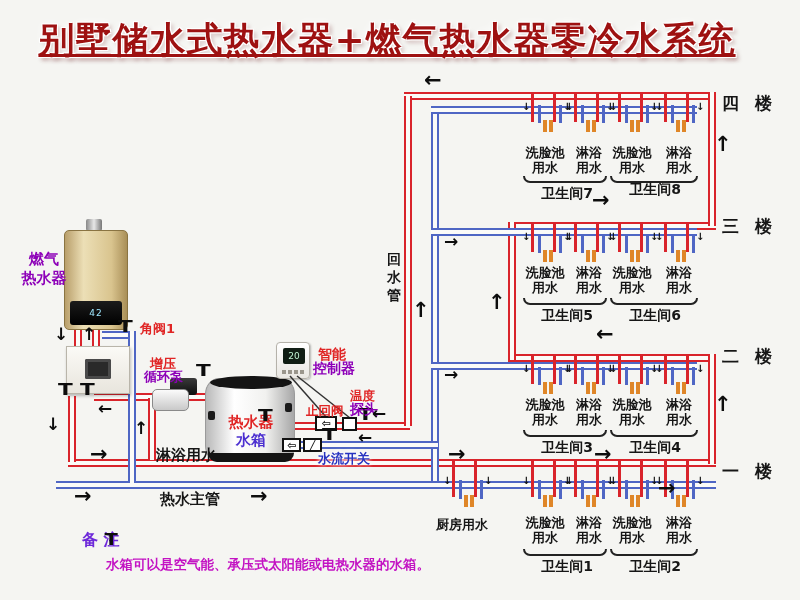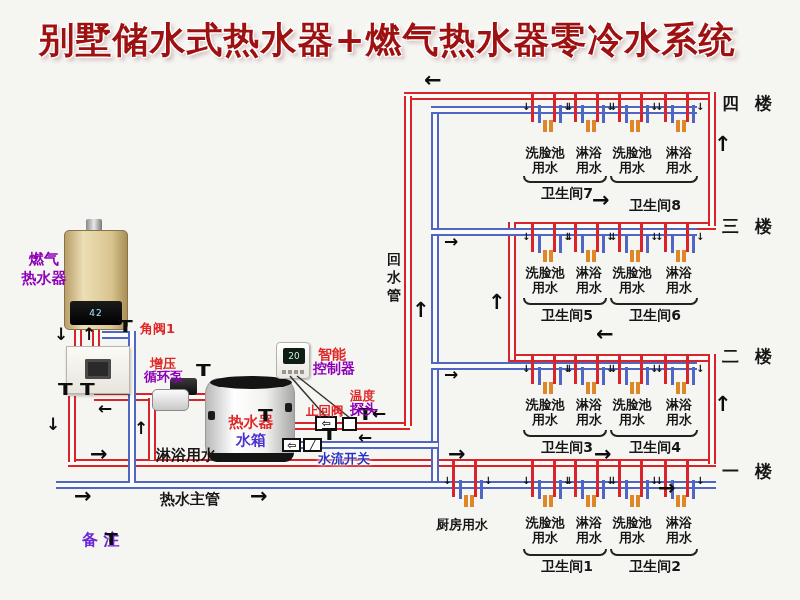--- a/index.html
+++ b/index.html
@@ -47,21 +47,21 @@
   #tank{position:absolute;left:205px;top:378px;width:90px;height:84px;background:linear-gradient(90deg,#b9b9b9,#ffffff 32%,#f1f1ef 68%,#a7a7a7);border-radius:14px/16px;border:1px solid #9a9a9a;}
   #tank .cap{position:absolute;left:4px;top:-3px;width:82px;height:13px;background:#141414;border-radius:50%;}
   #tank .base{position:absolute;left:2px;bottom:-1px;width:86px;height:9px;background:#141414;border-radius:0 0 10px 10px;}
   #tank .port{position:absolute;width:7px;height:9px;background:#1a1a1a;border-radius:2px;}
   #pump .motor{position:absolute;left:18px;top:0;width:27px;height:17px;background:linear-gradient(#3a3a3a,#0e0e0e);border-radius:3px;}
   #pump .body{position:absolute;left:0;top:11px;width:37px;height:22px;background:linear-gradient(#fbfbfb,#c9c9c9);border:1px solid #8a8a8a;border-radius:5px;}
   #thermo{position:absolute;left:276px;top:342px;width:34px;height:37px;background:linear-gradient(#ffffff,#e9e7e2);border:1px solid #b5b2aa;border-radius:4px;box-shadow:1px 1px 2px rgba(0,0,0,.25);}
   #thermo .scr{position:absolute;left:6px;top:5px;width:22px;height:16px;background:#101d14;border-radius:2px;color:#bff0d2;font-size:9px;text-align:center;line-height:16px;}
   #thermo .keys{position:absolute;left:5px;bottom:4px;width:24px;height:4px;background:repeating-linear-gradient(90deg,#9a968c 0 4px,transparent 4px 6px);}
   #title{position:absolute;left:22px;top:16px;width:730px;text-align:center;font-size:36px;font-weight:900;letter-spacing:1px;color:#9e1111;
-    text-shadow:1px 1px 0 #fff,-1px -1px 0 #fff,1px -1px 0 #fff,-1px 1px 0 #fff,0 0 9px rgba(255,255,255,.95),3px 3px 4px rgba(90,0,0,.35);}
+    text-shadow:1px 1px 0 #fff,-1px -1px 0 #fff,1px -1px 0 #fff,-1px 1px 0 #fff,0 0 9px rgba(255,255,255,.95),3px 3px 4px rgba(90,0,0,.35);text-decoration:underline;}
   #rlabel{position:absolute;left:386px;top:250px;width:16px;font-size:14px;font-weight:bold;color:var(--ink);line-height:1.3;text-align:center;}
   .note{position:absolute;font-weight:bold;font-size:13.5px;white-space:nowrap;}
   svg.wires{position:absolute;left:270px;top:372px;}
 </style>
 </head>
 <body>
 
 <div id="stage">
 
   <div id="title">别墅储水式热水器+燃气热水器零冷水系统</div>
@@ -330,21 +330,21 @@
   <span class="fl" style="left:722px;top:345px">二 楼</span>
   <span class="fl" style="left:722px;top:460px">一 楼</span>
 
   <div class="fxl ba" style="left:523px;top:146px">洗脸池用水</div>
   <div class="fxl sh" style="left:574px;top:146px">淋浴用水</div>
   <div class="fxl ba" style="left:610px;top:146px">洗脸池用水</div>
   <div class="fxl sh" style="left:664px;top:146px">淋浴用水</div>
   <div class="bracket" style="left:523px;top:176px;width:84px"></div>
   <div class="bracket" style="left:610px;top:176px;width:88px"></div>
   <span class="bn" style="left:535px;top:185px">卫生间7</span>
-  <span class="bn" style="left:623px;top:197px">卫生间8</span>
+  <span class="bn" style="left:623px;top:181px">卫生间8</span>
 
   <div class="fxl ba" style="left:523px;top:266px">洗脸池用水</div>
   <div class="fxl sh" style="left:574px;top:266px">淋浴用水</div>
   <div class="fxl ba" style="left:610px;top:266px">洗脸池用水</div>
   <div class="fxl sh" style="left:664px;top:266px">淋浴用水</div>
   <div class="bracket" style="left:523px;top:298px;width:84px"></div>
   <div class="bracket" style="left:610px;top:298px;width:88px"></div>
   <span class="bn" style="left:535px;top:307px">卫生间5</span>
   <span class="bn" style="left:623px;top:307px">卫生间6</span>
 
@@ -386,14 +386,15 @@
   <span class="ar" style="left:658px;top:478px">→</span>
   <span class="ar sm" style="left:54px;top:326px">↓</span>
   <span class="ar sm" style="left:82px;top:326px">↑</span>
   <span class="ar sm" style="left:98px;top:400px">←</span>
   <span class="ar sm" style="left:46px;top:416px">↓</span>
   <span class="ar sm" style="left:134px;top:420px">↑</span>
 
   <div class="note pre" style="left:82px;top:528px;color:#6d28d9;font-size:16px;line-height:1.5">备
 注</div>
   <span class="note" style="left:106px;top:531px;color:#0d0d0d;font-size:15px;transform:scaleX(1.3)">T</span>
+  <span class="note" style="left:106px;top:556px;color:var(--magenta)">水箱可以是空气能、承压式太阳能或电热水器的水箱。</span>
 
 </div>
 
 </body></html>

